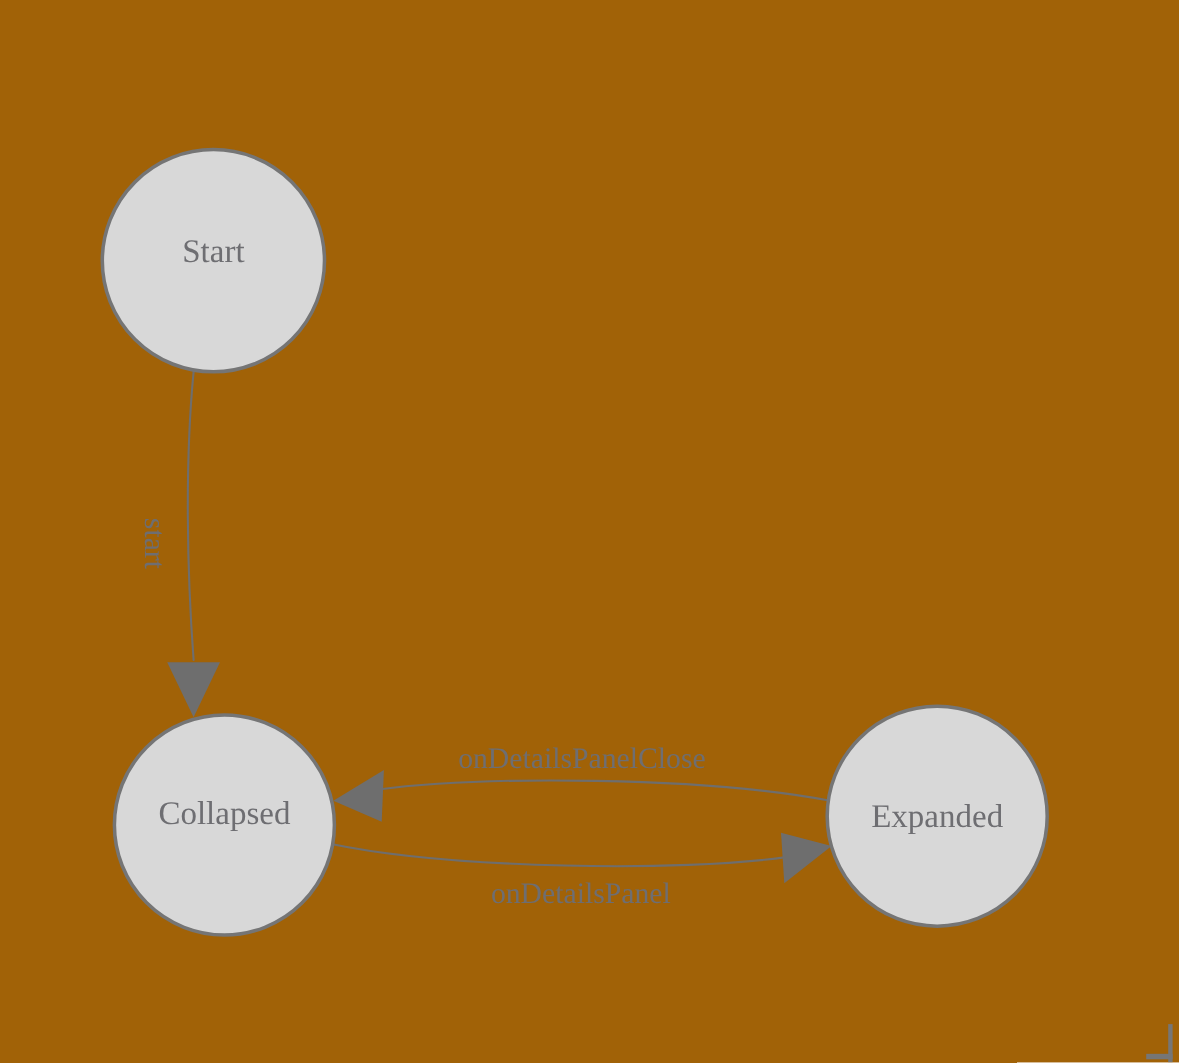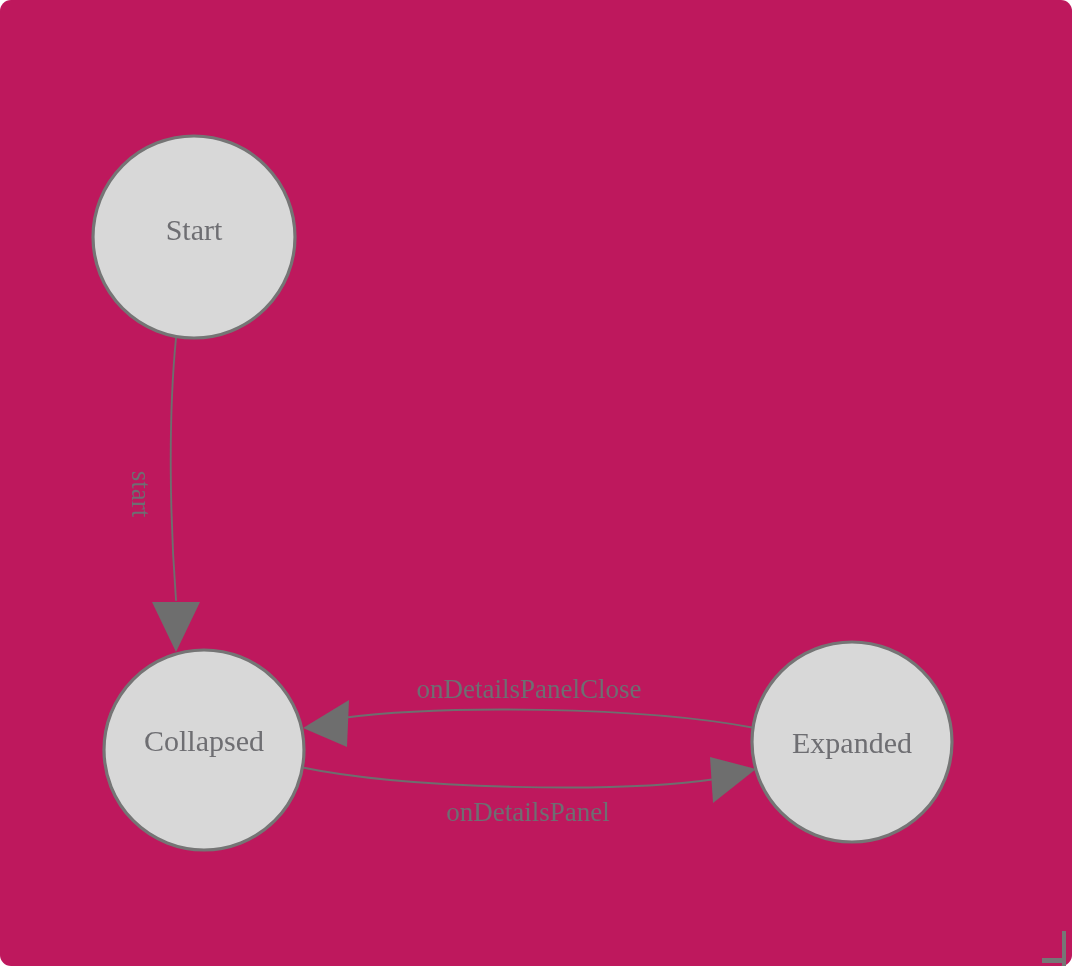--- a/index.html
+++ b/index.html
@@ -10,22 +10,21 @@
   body {
     width: 1072px;
     height: 966px;
     overflow: hidden;
     font-family: "Liberation Serif", "DejaVu Serif", serif;
   }
   #canvas {
     position: relative;
     width: 1072px;
     height: 966px;
-    background: #be185d;
-    border-radius: 11px;
+    background: #a16207;
   }
   #diagram-svg {
     position: absolute;
     top: 0;
     left: 0;
     width: 1072px;
     height: 966px;
   }
   .node-circle {
     fill: #d8d8d8;

